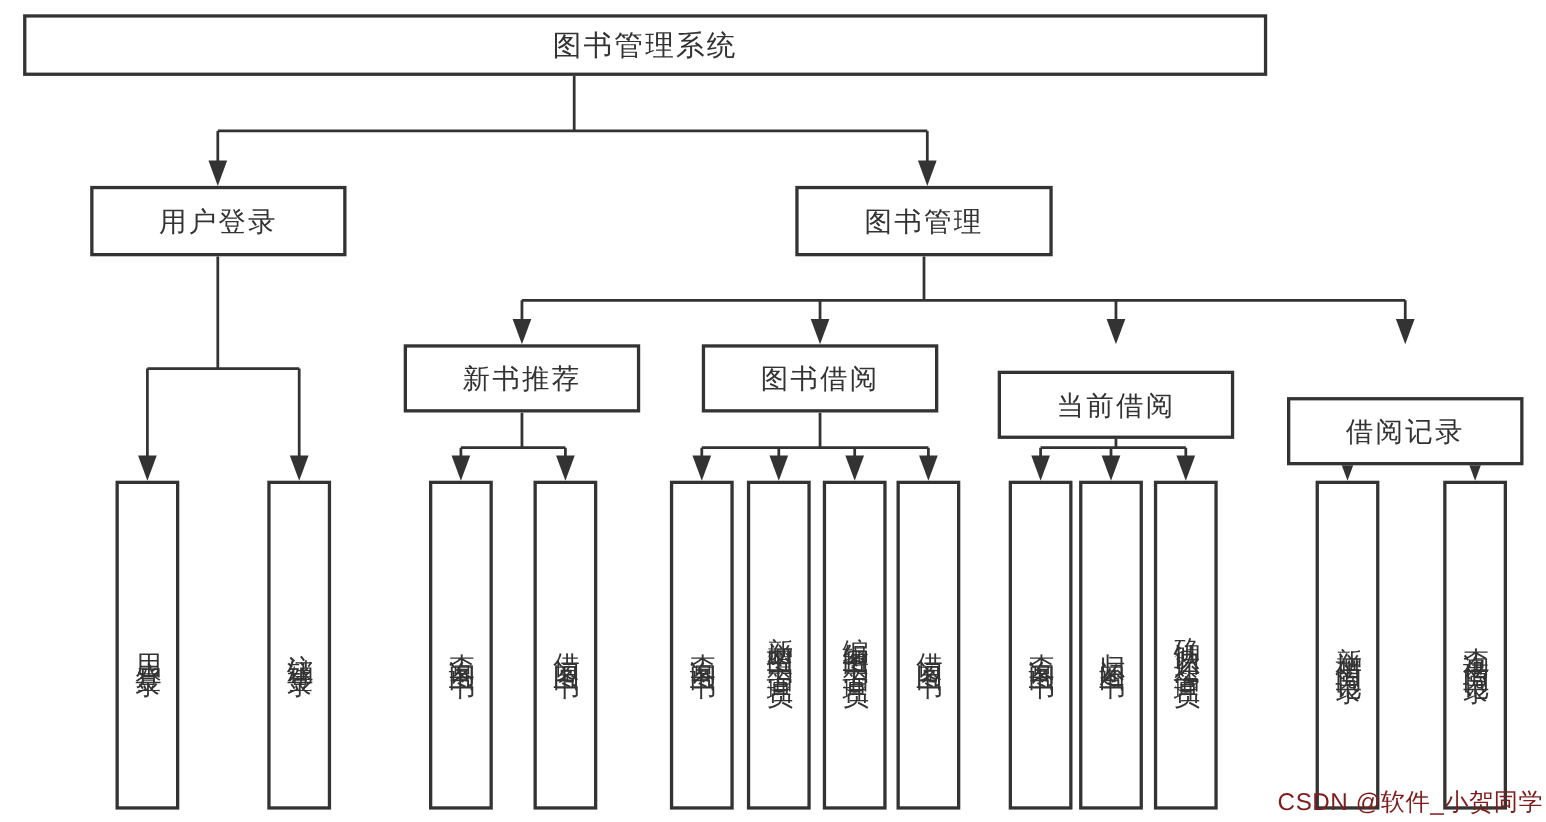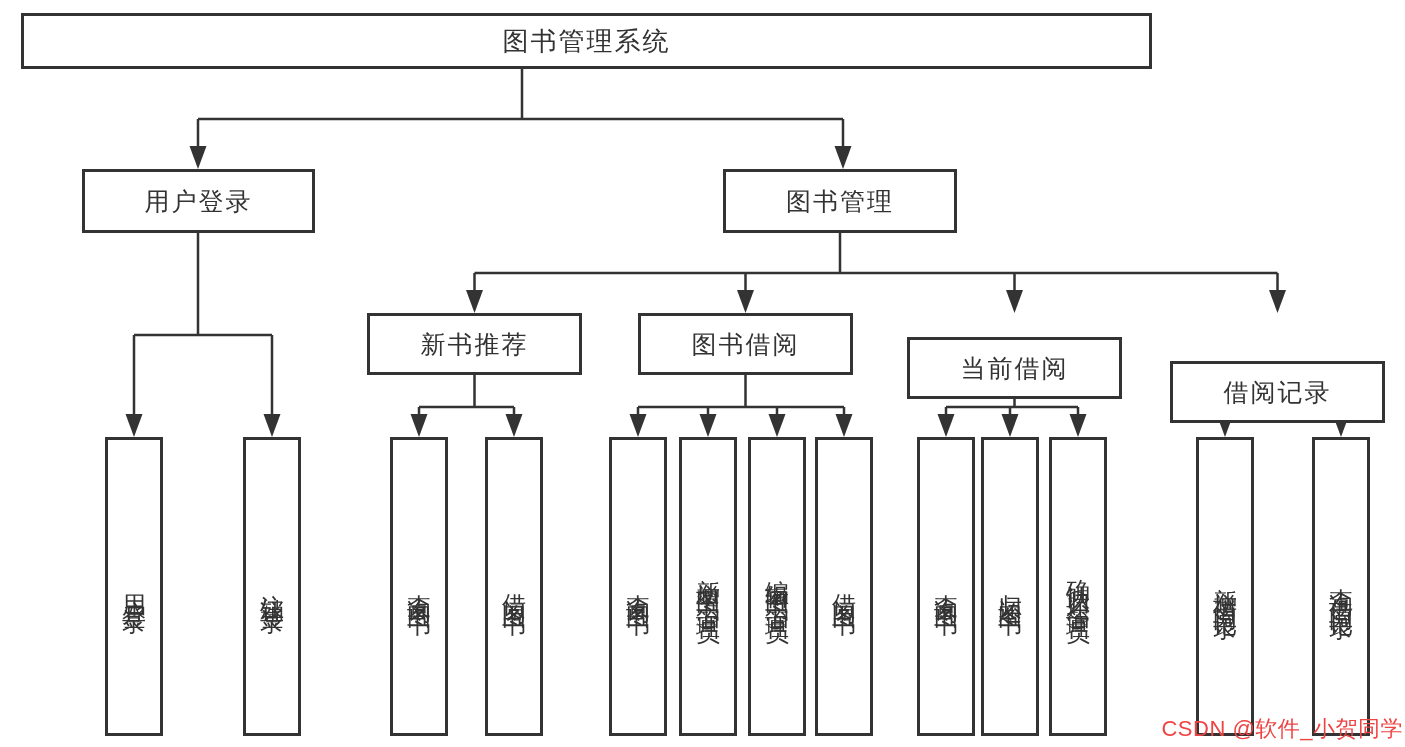--- a/index.html
+++ b/index.html
@@ -56,21 +56,21 @@
     line-height: 1;
     color: #333333;
     white-space: nowrap;
   }
   .watermark {
     position: absolute;
     right: 2px;
     top: 714px;
     font-size: 22px;
     letter-spacing: 0.5px;
-    color: #ef4444;
+    color: #7f1d1d;
     z-index: 5;
     white-space: nowrap;
   }
 </style>
 </head>
 <body>
 
 <div class="canvas">
 
   <svg class="connector-svg" viewBox="0 0 1405 747" xmlns="http://www.w3.org/2000/svg">

